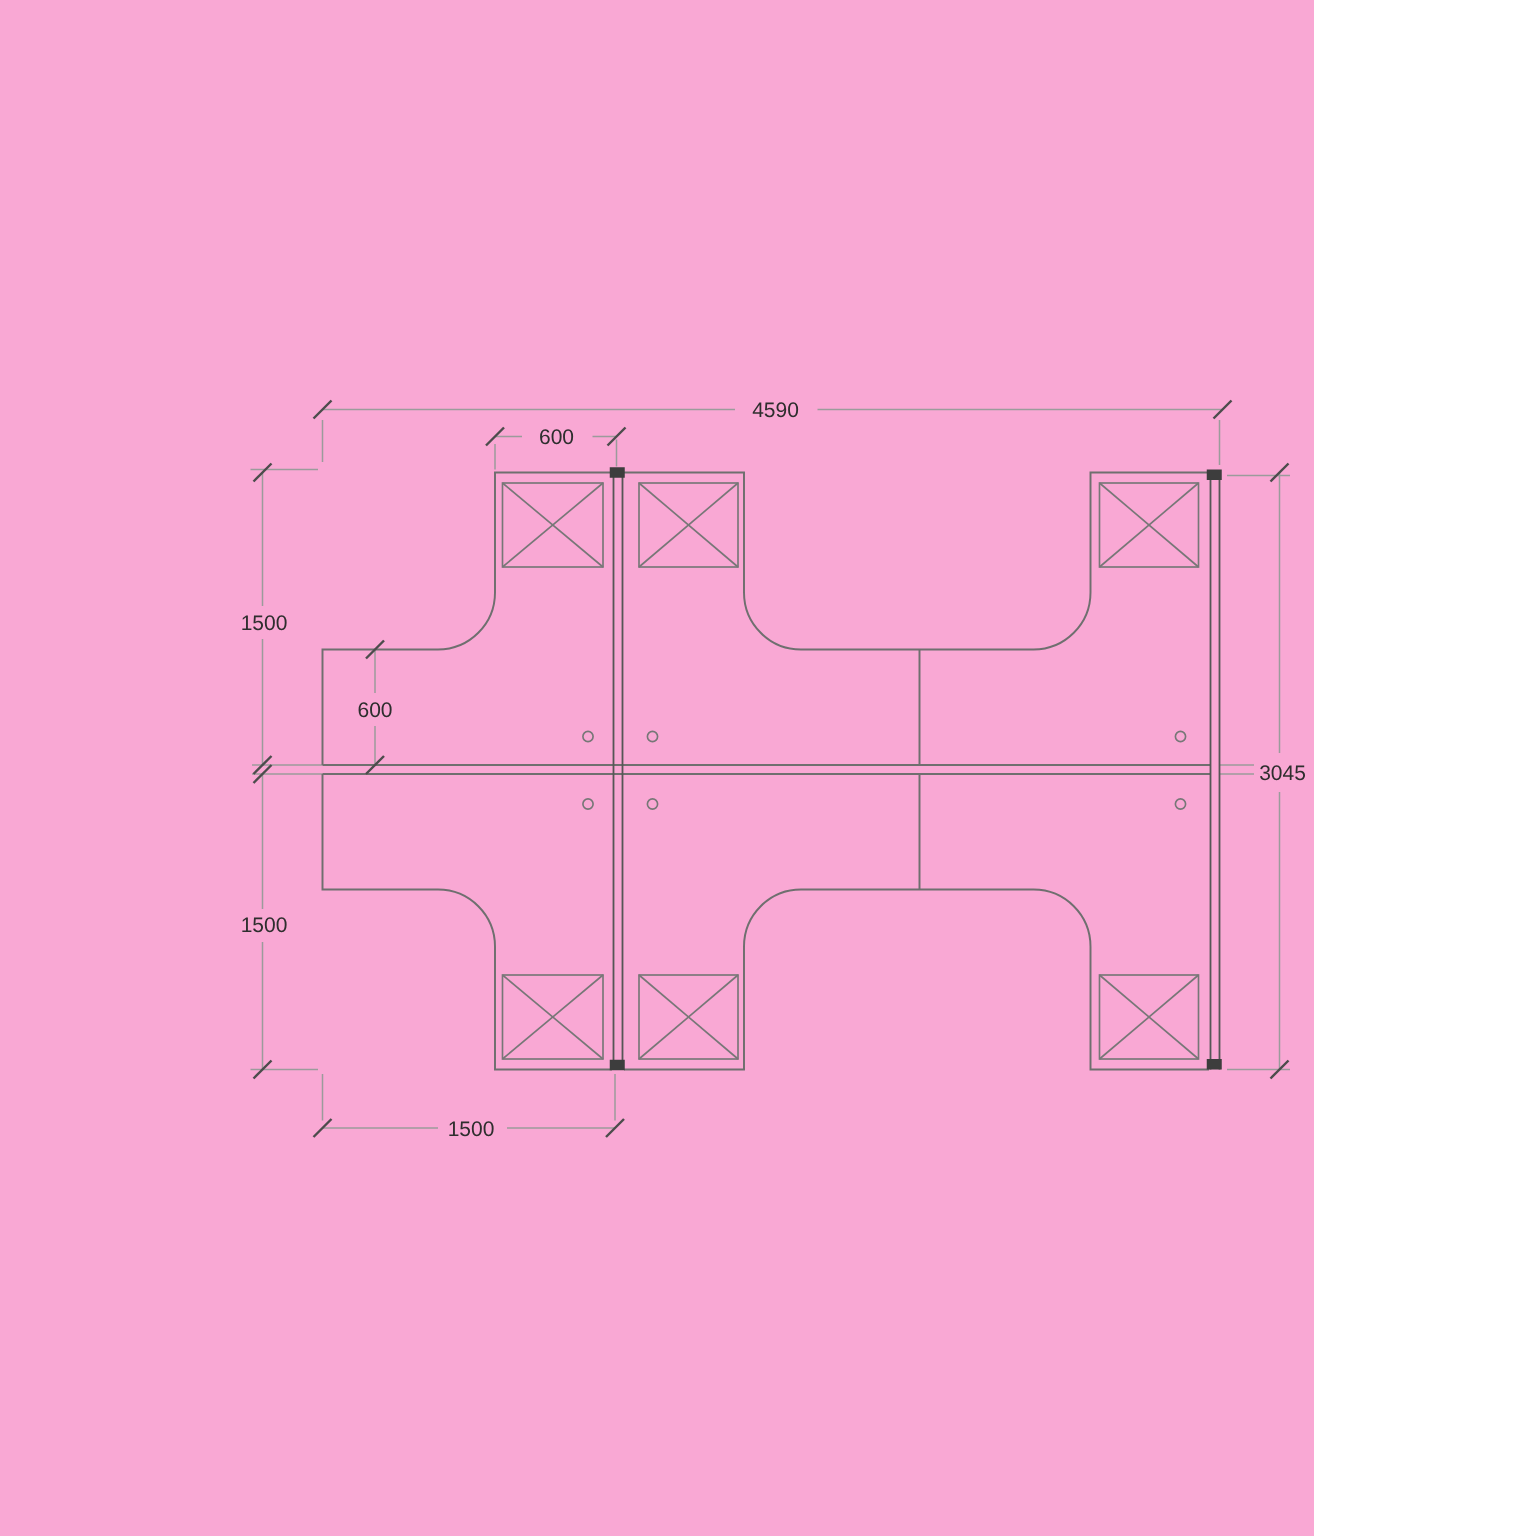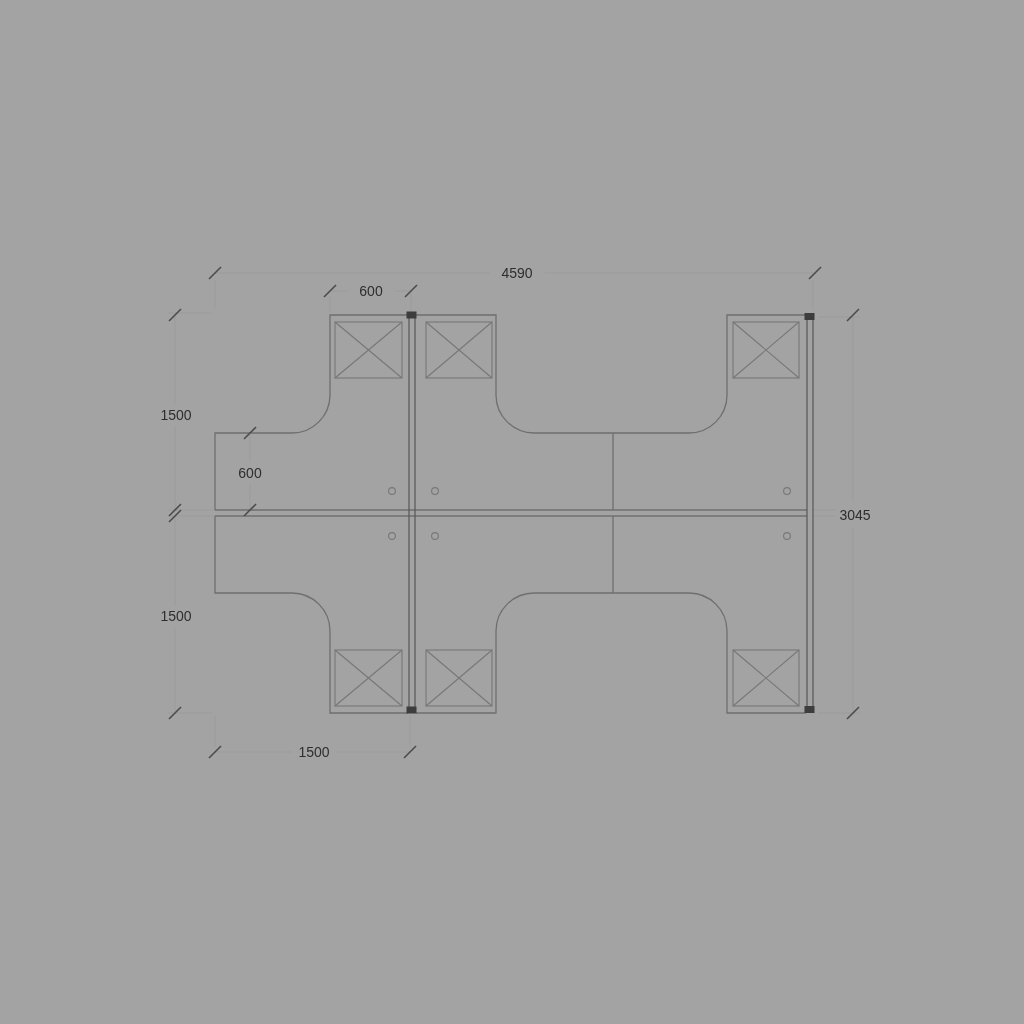--- a/index.html
+++ b/index.html
@@ -1,16 +1,16 @@
 <!DOCTYPE html>
 <html><head>
 <meta charset="utf-8">
 <style>
   html,body{margin:0;padding:0;background:#ffffff;}
-  .stage{position:relative;width:1024px;height:1024px;background:#a3a3a3;overflow:hidden;
+  .stage{position:relative;width:876px;height:1024px;background:#f9a8d4;overflow:hidden;
          font-family:"Liberation Sans", sans-serif;}
   svg{position:absolute;left:0;top:0;}
   .outline{stroke:#6f6f6f;stroke-width:1.3;fill:none;}
   .thin{stroke:#777777;stroke-width:1.1;fill:none;}
   .panel{stroke:#565656;stroke-width:1.2;fill:none;}
   .cap{fill:#3d3d3d;stroke:none;}
   .dim{stroke:#9b9b9b;stroke-width:1;fill:none;}
   .tick{stroke:#4c4c4c;stroke-width:1.6;fill:none;}
   .dimtext{fill:#2e2e2e;font-size:14px;font-family:"Liberation Sans", sans-serif;}
 </style>

